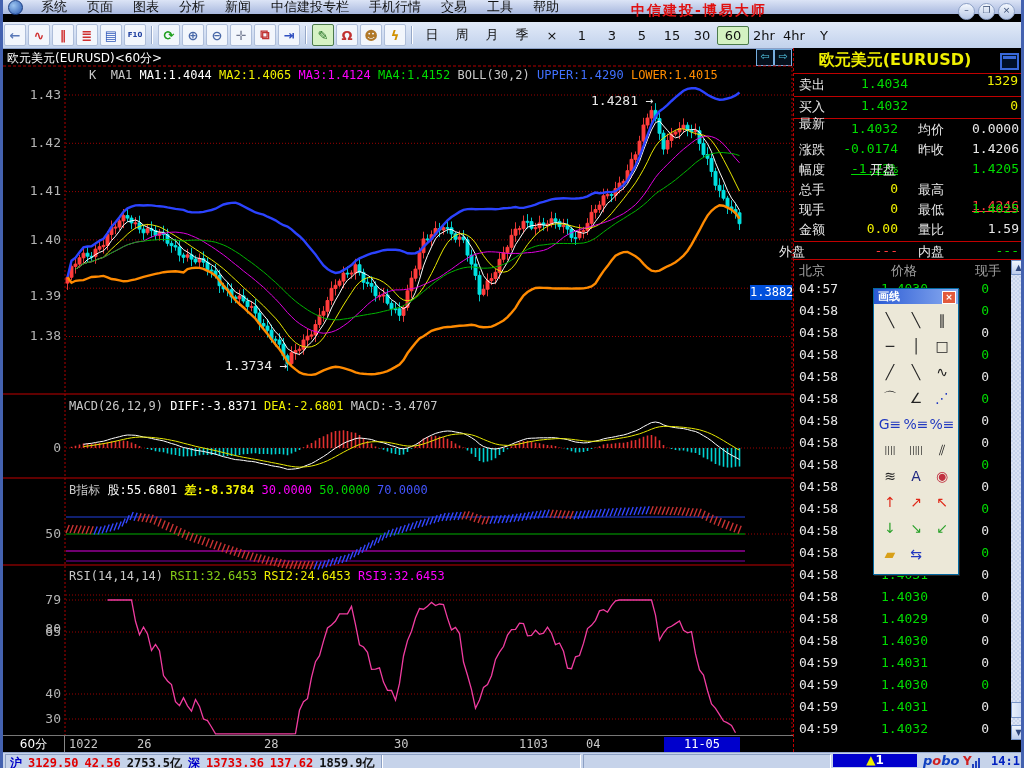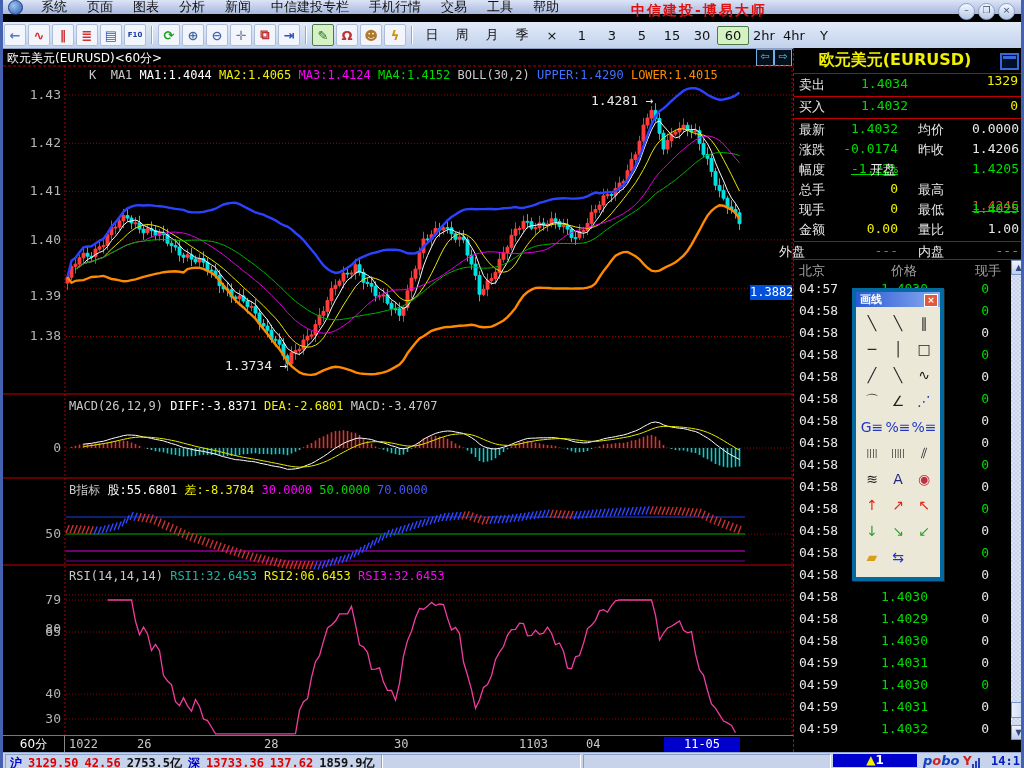--- a/index.html
+++ b/index.html
@@ -41,21 +41,21 @@
   .redline{background:#C00000;height:1px;left:791px;width:232px;}
   .qlabel{color:#E8E8E8;font-size:13px;}
   .qval{font-size:13px;font-family:"DejaVu Sans Mono",monospace;text-align:right;}
   .c-green{color:#00DC00;} .c-yellow{color:#F0F000;} .c-white{color:#E8E8E8;} .c-red{color:#FF3C3C;} .c-gray{color:#A0A0A0;}
   .tickrow span{font-size:13px;font-family:"DejaVu Sans Mono",monospace;}
   
   #vscroll{left:1008px;top:260px;width:15px;height:480px;background:repeating-conic-gradient(#DCE4F4 0 25%,#C8D4EC 0 50%) 0 0/4px 4px;}
   .sbtn{left:0;width:15px;height:15px;background:linear-gradient(#F0F6FE,#BCCCEC);border:1px solid #7A96C8;box-sizing:border-box;color:#30487E;font-size:8px;text-align:center;line-height:13px;}
   #sthumb{left:0;top:442px;width:15px;height:16px;background:linear-gradient(90deg,#E8F0FC,#C4D4F0);border:1px solid #7A96C8;box-sizing:border-box;}
   
-  #palette{left:849px;top:288px;width:84px;height:285px;border:4px solid #0369a1;box-shadow:1px 1px 0 #222;background:#ECE8D8;z-index:50;}
+  #palette{left:870px;top:288px;width:84px;height:285px;border:1px solid #0369a1;box-shadow:1px 1px 0 #222;background:#ECE8D8;z-index:50;}
   #palette-title{height:15px;background:linear-gradient(90deg,#2A5AD4,#8AACF0);color:#fff;font-size:11px;font-weight:bold;padding-left:4px;line-height:15px;}
   #palette-close{position:absolute;right:2px;top:2px;width:12px;height:11px;background:#E25A3C;border:1px solid #fff;color:#fff;font-size:9px;line-height:10px;text-align:center;}
   #palette-grid{display:grid;grid-template-columns:repeat(3,26px);grid-auto-rows:26px;justify-content:center;padding-top:3px;}
   .ptool{display:flex;align-items:center;justify-content:center;font-size:14px;color:#222;}
   
   #statusbar{left:0;top:752px;width:1024px;height:16px;background:#C6D3EA;border-top:1px solid #96A8CC;font-size:12px;}
   .scell{top:1px;height:13px;border:1px solid;border-color:#8CA0C4 #FFFFFF #FFFFFF #8CA0C4;font-family:"DejaVu Sans Mono",monospace;}
   #alert-box{left:830px;top:1px;width:84px;height:13px;background:#0000CC;color:#fff;text-align:center;line-height:13px;font-weight:bold;}
   #brand b{font-style:italic;}
   .sigbar{display:inline-block;width:2px;background:#2040C0;margin-right:1px;vertical-align:bottom;}
@@ -161,22 +161,22 @@
     <line x1="63" y1="547" x2="788" y2="547" stroke="#9B0000" stroke-dasharray="1 2"></line>
     <line x1="63" y1="552" x2="788" y2="552" stroke="#9B0000" stroke-dasharray="1 2"></line>
     <line x1="63" y1="584" x2="788" y2="584" stroke="#9B0000" stroke-dasharray="1 2"></line>
     <line x1="63" y1="646" x2="788" y2="646" stroke="#9B0000" stroke-dasharray="1 2"></line>
     <line x1="63" y1="671" x2="788" y2="671" stroke="#9B0000" stroke-dasharray="1 2"></line>
     <path d="M104.5 552.0L108.5 552.0L112.5 552.0L116.5 552.0L120.5 552.0L124.5 552.0L128.5 552.0L132.5 573.3L136.5 586.8L140.5 579.0L144.5 585.9L148.5 602.3L152.5 596.4L156.5 602.7L160.5 627.6L164.5 633.0L168.5 636.5L172.5 653.6L176.5 657.6L180.5 649.6L184.5 657.8L188.5 663.1L192.5 651.5L196.5 658.4L200.5 671.0L204.5 672.6L208.5 679.0L212.5 685.9L216.5 685.9L220.5 685.9L224.5 685.9L228.5 685.9L232.5 685.9L236.5 685.9L240.5 685.9L244.5 685.9L248.5 685.9L252.5 685.9L256.5 685.9L260.5 685.9L264.5 685.9L268.5 685.9L272.5 685.9L276.5 685.9L280.5 685.9L284.5 685.9L288.5 685.9L292.5 685.6L296.5 662.3L300.5 653.7L304.5 650.7L308.5 629.3L312.5 613.7L316.5 607.7L320.5 593.1L324.5 580.0L328.5 576.9L332.5 573.0L336.5 565.9L340.5 565.9L344.5 565.8L348.5 558.4L352.5 576.6L356.5 596.8L360.5 599.0L364.5 604.3L368.5 621.3L372.5 621.1L376.5 619.8L380.5 634.1L384.5 642.4L388.5 642.5L392.5 652.2L396.5 635.4L400.5 608.0L404.5 592.6L408.5 583.3L412.5 569.7L416.5 560.5L420.5 561.2L424.5 558.2L428.5 554.4L432.5 557.6L436.5 556.0L440.5 556.5L444.5 570.1L448.5 581.9L452.5 579.4L456.5 585.6L460.5 614.0L464.5 627.3L468.5 641.7L472.5 660.2L476.5 652.0L480.5 639.4L484.5 636.5L488.5 627.7L492.5 611.4L496.5 604.2L500.5 598.5L504.5 587.0L508.5 581.7L512.5 581.3L516.5 575.1L520.5 575.6L524.5 587.8L528.5 587.3L532.5 582.2L536.5 586.3L540.5 585.2L544.5 579.1L548.5 585.2L552.5 596.7L556.5 595.0L560.5 603.3L564.5 620.2L568.5 620.7L572.5 608.8L576.5 607.5L580.5 595.4L584.5 580.6L588.5 577.3L592.5 572.3L596.5 562.9L600.5 561.6L604.5 564.2L608.5 557.6L612.5 552.8L616.5 552.0L620.5 552.0L624.5 552.0L628.5 552.0L632.5 552.0L636.5 552.0L640.5 552.0L644.5 552.0L648.5 552.0L652.5 567.2L656.5 592.1L660.5 585.0L664.5 580.0L668.5 578.3L672.5 575.6L676.5 573.0L680.5 582.2L684.5 584.8L688.5 583.6L692.5 605.9L696.5 622.0L700.5 627.1L704.5 642.5L708.5 656.0L712.5 660.3L716.5 666.7L720.5 673.1L724.5 674.9L728.5 677.4L732.5 684.7" stroke="#F03CA0" fill="none" stroke-width="1.3"></path>
   </svg>
 
 <div class="r hseg" style="left:86px;top:68px;" id="hdr-main"><span style="color: rgb(200, 200, 200);">K  MA1 </span><span style="color: rgb(255, 255, 255);">MA1:1.4044 </span><span style="color: rgb(240, 240, 0);">MA2:1.4065 </span><span style="color: rgb(255, 0, 255);">MA3:1.4124 </span><span style="color: rgb(0, 220, 0);">MA4:1.4152 </span><span style="color: rgb(200, 200, 200);">BOLL(30,2) </span><span style="color: rgb(64, 112, 255);">UPPER:1.4290 </span><span style="color: rgb(255, 140, 0);">LOWER:1.4015</span></div>
 <div class="r hseg" style="left:66px;top:399px;" id="hdr-macd"><span style="color: rgb(200, 200, 200);">MACD(26,12,9) </span><span style="color: rgb(255, 255, 255);">DIFF:-3.8371 </span><span style="color: rgb(240, 240, 0);">DEA:-2.6801 </span><span style="color: rgb(200, 200, 200);">MACD:-3.4707</span></div>
-<div class="r hseg" style="left:66px;top:482px;" id="hdr-b"><span style="color: rgb(200, 200, 200);">B指标 </span><span style="color: rgb(255, 255, 255);">股:55.6801 </span><span style="color: rgb(240, 240, 0);">差:-8.3784 </span><span style="color: rgb(255, 0, 255);">30.0000 </span><span style="color: rgb(0, 220, 0);">50.0000 </span><span style="color: rgb(68, 85, 255);">70.0000</span></div>
-<div class="r hseg" style="left:66px;top:569px;" id="hdr-rsi"><span style="color: rgb(200, 200, 200);">RSI(14,14,14) </span><span style="color: #14b8a6;">RSI1:32.6453 </span><span style="color: rgb(240, 240, 0);">RSI2:06.6453 </span><span style="color: rgb(255, 0, 255);">RSI3:32.6453</span></div>
+<div class="r hseg" style="left:66px;top:482px;" id="hdr-b"><span style="color: rgb(200, 200, 200);">B指标 </span><span style="color: rgb(255, 255, 255);">股:55.6801 </span><span style="color: rgb(240, 240, 0); font-weight: bold;">差:-8.3784 </span><span style="color: rgb(255, 0, 255);">30.0000 </span><span style="color: rgb(0, 220, 0);">50.0000 </span><span style="color: rgb(68, 85, 255);">70.0000</span></div>
+<div class="r hseg" style="left:66px;top:569px;" id="hdr-rsi"><span style="color: rgb(200, 200, 200);">RSI(14,14,14) </span><span style="color: #84cc16;">RSI1:32.6453 </span><span style="color: rgb(240, 240, 0);">RSI2:24.6453 </span><span style="color: rgb(255, 0, 255);">RSI3:32.6453</span></div>
 <div id="ylabels">
     <div class="ylab r" style="top: 87px;">1.43</div>
     <div class="ylab r" style="top: 135px;">1.42</div>
     <div class="ylab r" style="top: 183px;">1.41</div>
     <div class="ylab r" style="top: 232px;">1.40</div>
     <div class="ylab r" style="top: 288px;">1.39</div>
     <div class="ylab r" style="top: 328px;">1.38</div>
     <div class="ylab r" style="top: 440px;">0</div>
     <div class="ylab r" style="top: 526px;">50</div>
     <div class="ylab r" style="top: 621px;">80</div>
@@ -209,21 +209,21 @@
 <div id="quote-body">
     <div class="redline r" style="top: 73px;"></div>
     <div class="qlabel r" style="left: 796px; top: 76px;">卖出</div>
     <div class="qval r c-green" style="left: 835px; top: 76px; width: 70px;">1.4034</div>
     <div class="qval r c-yellow" style="left: 935px; top: 73px; width: 80px;">1329</div>
     <div class="redline r" style="top: 96px;"></div>
     <div class="qlabel r" style="left: 796px; top: 98px;">买入</div>
     <div class="qval r c-green" style="left: 835px; top: 98px; width: 70px;">1.4032</div>
     <div class="qval r c-yellow" style="left: 935px; top: 98px; width: 80px;">0</div>
     <div class="redline r" style="top: 118px;"></div>
-    <div class="qlabel r" style="left: 796px; top: 121px;">最新</div>
+    <div class="qlabel r" style="left: 796px; top: 115px;">最新</div>
     <div class="qval r c-green" style="left: 825px; top: 121px; width: 70px;">1.4032</div>
     <div class="qlabel r" style="left: 915px; top: 121px;">均价</div>
     <div class="qval r c-white" style="left: 946px; top: 121px; width: 70px;">0.0000</div>
     <div class="qlabel r" style="left: 796px; top: 141px;">涨跌</div>
     <div class="qval r c-green" style="left: 825px; top: 141px; width: 70px;">-0.0174</div>
     <div class="qlabel r" style="left: 915px; top: 141px;">昨收</div>
     <div class="qval r c-white" style="left: 946px; top: 141px; width: 70px;">1.4206</div>
     <div class="qlabel r" style="left: 796px; top: 161px;">幅度</div>
     <div class="qval r c-green" style="left: 825px; top: 161px; width: 70px; text-decoration: underline;">-1.22%</div>
     <div class="qlabel r" style="left: 867px; top: 161px;">开盘</div>
@@ -232,21 +232,21 @@
     <div class="qval r c-yellow" style="left: 825px; top: 181px; width: 70px;">0</div>
     <div class="qlabel r" style="left: 915px; top: 181px;">最高</div>
     <div class="qval r c-red" style="left: 946px; top: 198px; width: 70px; text-decoration: underline;">1.4246</div>
     <div class="qlabel r" style="left: 796px; top: 201px;">现手</div>
     <div class="qval r c-yellow" style="left: 825px; top: 201px; width: 70px;">0</div>
     <div class="qlabel r" style="left: 915px; top: 201px;">最低</div>
     <div class="qval r c-green" style="left: 946px; top: 201px; width: 70px;">1.4025</div>
     <div class="qlabel r" style="left: 796px; top: 221px;">金额</div>
     <div class="qval r c-yellow" style="left: 825px; top: 221px; width: 70px;">0.00</div>
     <div class="qlabel r" style="left: 915px; top: 221px;">量比</div>
-    <div class="qval r c-white" style="left: 946px; top: 221px; width: 70px;">1.00</div>
+    <div class="qval r c-white" style="left: 946px; top: 221px; width: 70px;">1.59</div>
     <div class="redline r" style="top: 241px;"></div>
     <div class="qlabel r" style="left: 776px; top: 243px;">外盘</div>
     <div class="qval r c-red" style="left: 825px; top: 243px; width: 70px;">---</div>
     <div class="qlabel r" style="left: 915px; top: 243px;">内盘</div>
     <div class="qval r c-green" style="left: 946px; top: 243px; width: 70px;">---</div>
     <div class="redline r" style="top: 259px;"></div>
     <div class="r c-gray" style="left: 796px; top: 262px; font-size: 13px;">北京</div>
     <div class="r c-gray" style="left: 888px; top: 262px; font-size: 13px;">价格</div>
     <div class="r c-gray" style="left: 972px; top: 262px; font-size: 13px;">现手</div>
     <div class="tickrow r" style="left: 790px; top: 281px; width: 218px; height: 22px;">

